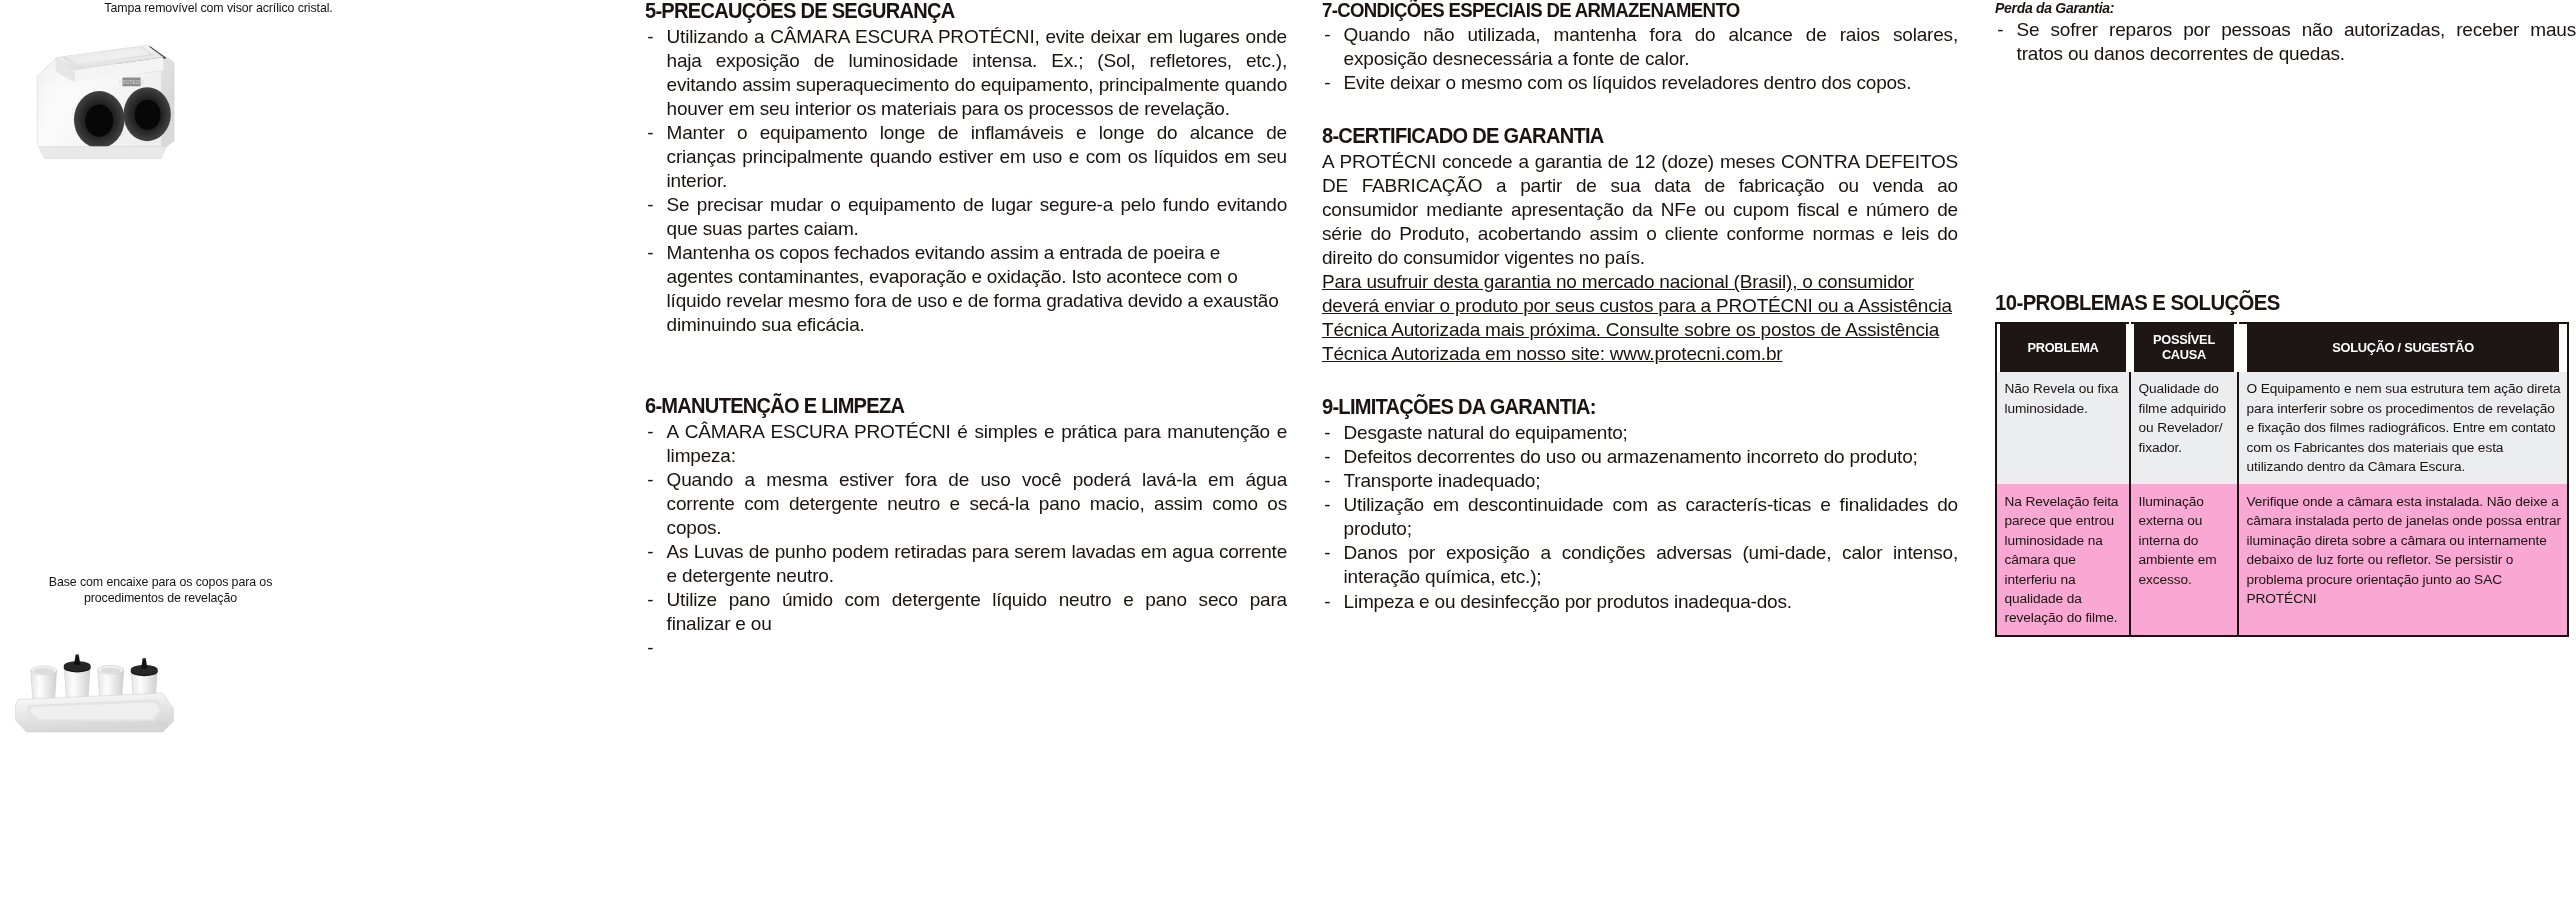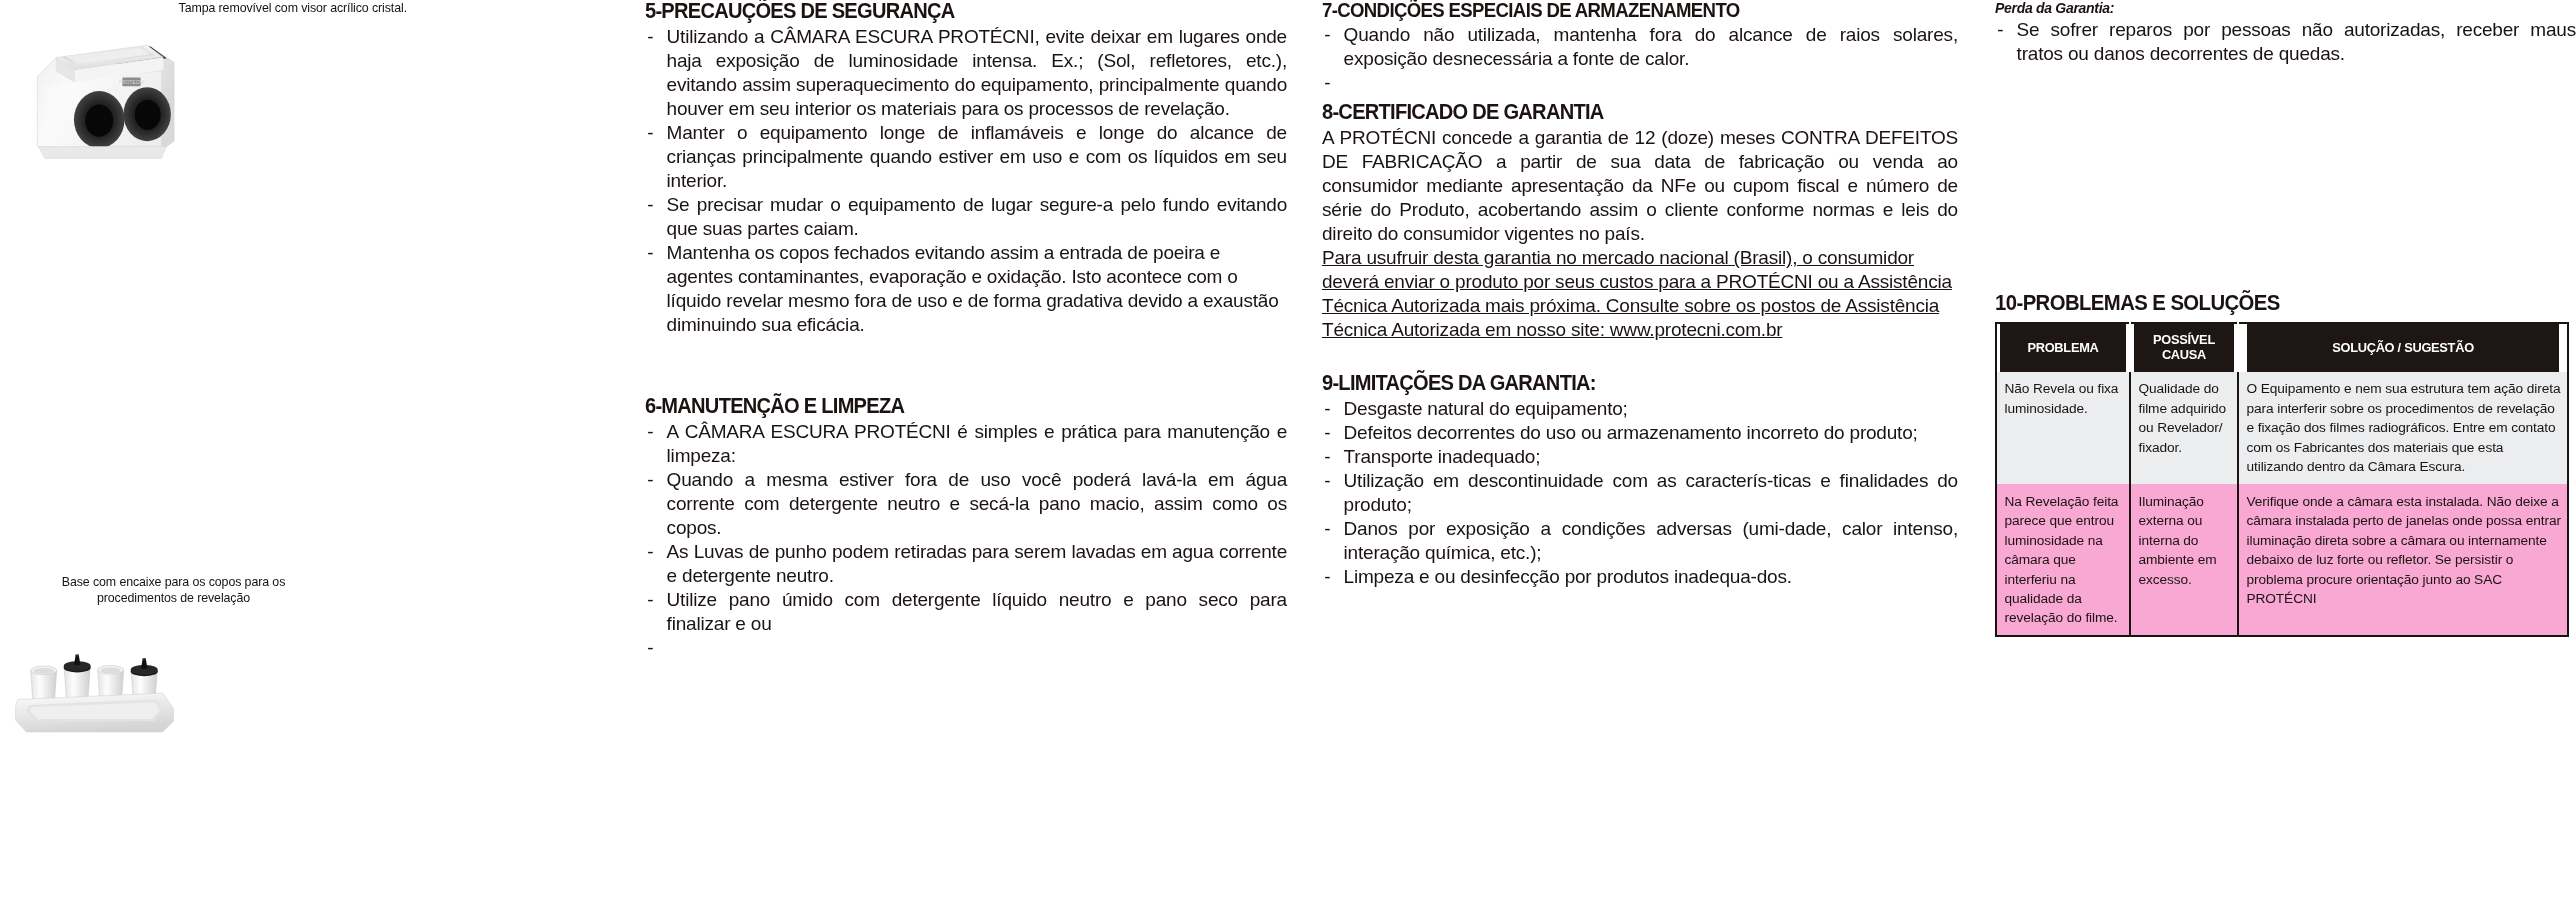--- a/index.html
+++ b/index.html
@@ -57,21 +57,21 @@
   .gap-lg{height:58px;}
 
   
   .caption{
     font-size:12.4px;
     text-align:center;
     line-height:1.3;
     color:#141414;
     letter-spacing:-0.1px;
   }
-  .caption.left-cap{text-align:right;padding-left:31px;}
+  .caption.left-cap{text-align:center;padding-left:31px;}
 
   .figure{position:relative;}
 
   
   #fig-chamber{position:absolute;left:16px;top:21.6px;width:173px;height:140px;}
   #fig-base{position:absolute;left:10.8px;top:617px;width:162px;height:81px;}
 
   
   .ps-title{
     font-size:21.6px;font-weight:bold;letter-spacing:-0.6px;
@@ -165,21 +165,21 @@
 
         <ellipse cx="143" cy="172" rx="47" ry="53" fill="url(#glvG)"></ellipse>
         <ellipse cx="143" cy="174" rx="26" ry="30" fill="#070707"></ellipse>
         <ellipse cx="232" cy="162" rx="44" ry="50" fill="url(#glvG)"></ellipse>
         <ellipse cx="233" cy="163" rx="24" ry="28" fill="#070707"></ellipse>
 
         <path d="M30 222 L268 222 L258 244 L42 244 Z" fill="#e9e9e9" stroke="#d4d4d4"></path>
       </svg>
     </div>
 
-    <div style="position:absolute;left:28px;top:574px;width:291px;">
+    <div style="position:absolute;left:15px;top:574px;width:291px;">
       <div class="caption">Base com encaixe para os copos para os procedimentos de revelação</div>
     </div>
 
     <div class="figure" id="fig-base" style="left:8px;top:639px;width:173px;height:100px;">
       <svg viewBox="0 0 320 185" width="173" height="100">
         <defs>
           <linearGradient id="trayG" x1="0" y1="0" x2="0.3" y2="1">
             <stop offset="0%" stop-color="#fdfdfd"></stop>
             <stop offset="100%" stop-color="#d5d5d5"></stop>
           </linearGradient>
@@ -242,21 +242,21 @@
       <li><span class="dash">-</span><span>Utilize pano úmido com detergente líquido neutro e pano seco para finalizar e ou</span></li>
       <li><span class="dash">-</span></li>
     </ul>
   </div>
 
   <div class="col" id="col-3">
 
     <h2 class="section-head" style="font-size:20px;letter-spacing:-0.7px;">7-CONDIÇÕES ESPECIAIS DE ARMAZENAMENTO</h2>
     <ul class="bullets">
       <li><span class="dash">-</span><span>Quando não utilizada, mantenha fora do alcance de raios solares, exposição desnecessária a fonte de calor.</span></li>
-      <li><span class="dash">-</span></li>
+      <li><span class="dash">-</span><span>Evite deixar o mesmo com os líquidos reveladores dentro dos copos.</span></li>
     </ul>
 
     <div class="gap-md"></div>
 
     <h2 class="section-head">8-CERTIFICADO DE GARANTIA</h2>
     <p class="para">A PROTÉCNI concede a garantia de 12 (doze) meses CONTRA DEFEITOS DE FABRICAÇÃO a partir de sua data de fabricação ou venda ao consumidor mediante apresentação da NFe ou cupom fiscal e número de série do Produto, acobertando assim o cliente conforme normas e leis do direito do consumidor vigentes no país.</p>
     <p class="para" style="text-align:left;text-decoration:underline;">Para usufruir desta garantia no mercado nacional (Brasil), o consumidor deverá enviar o produto por seus custos para a PROTÉCNI ou a Assistência Técnica Autorizada mais próxima. Consulte sobre os postos de Assistência Técnica Autorizada em nosso site: www.protecni.com.br</p>
 
     <div class="gap-md"></div>
 

